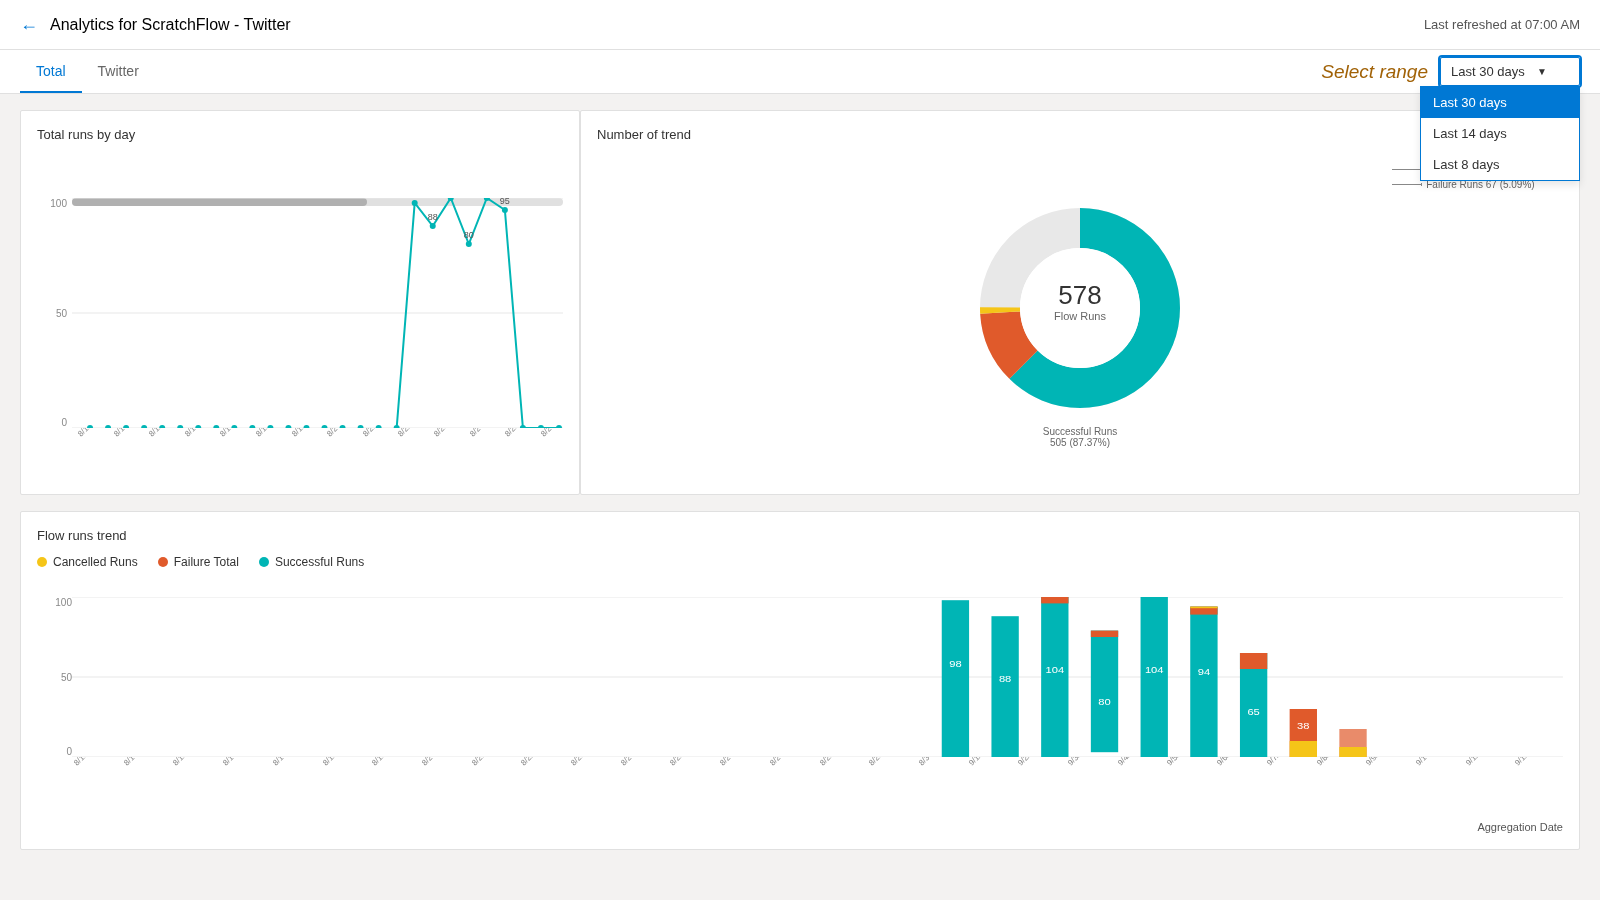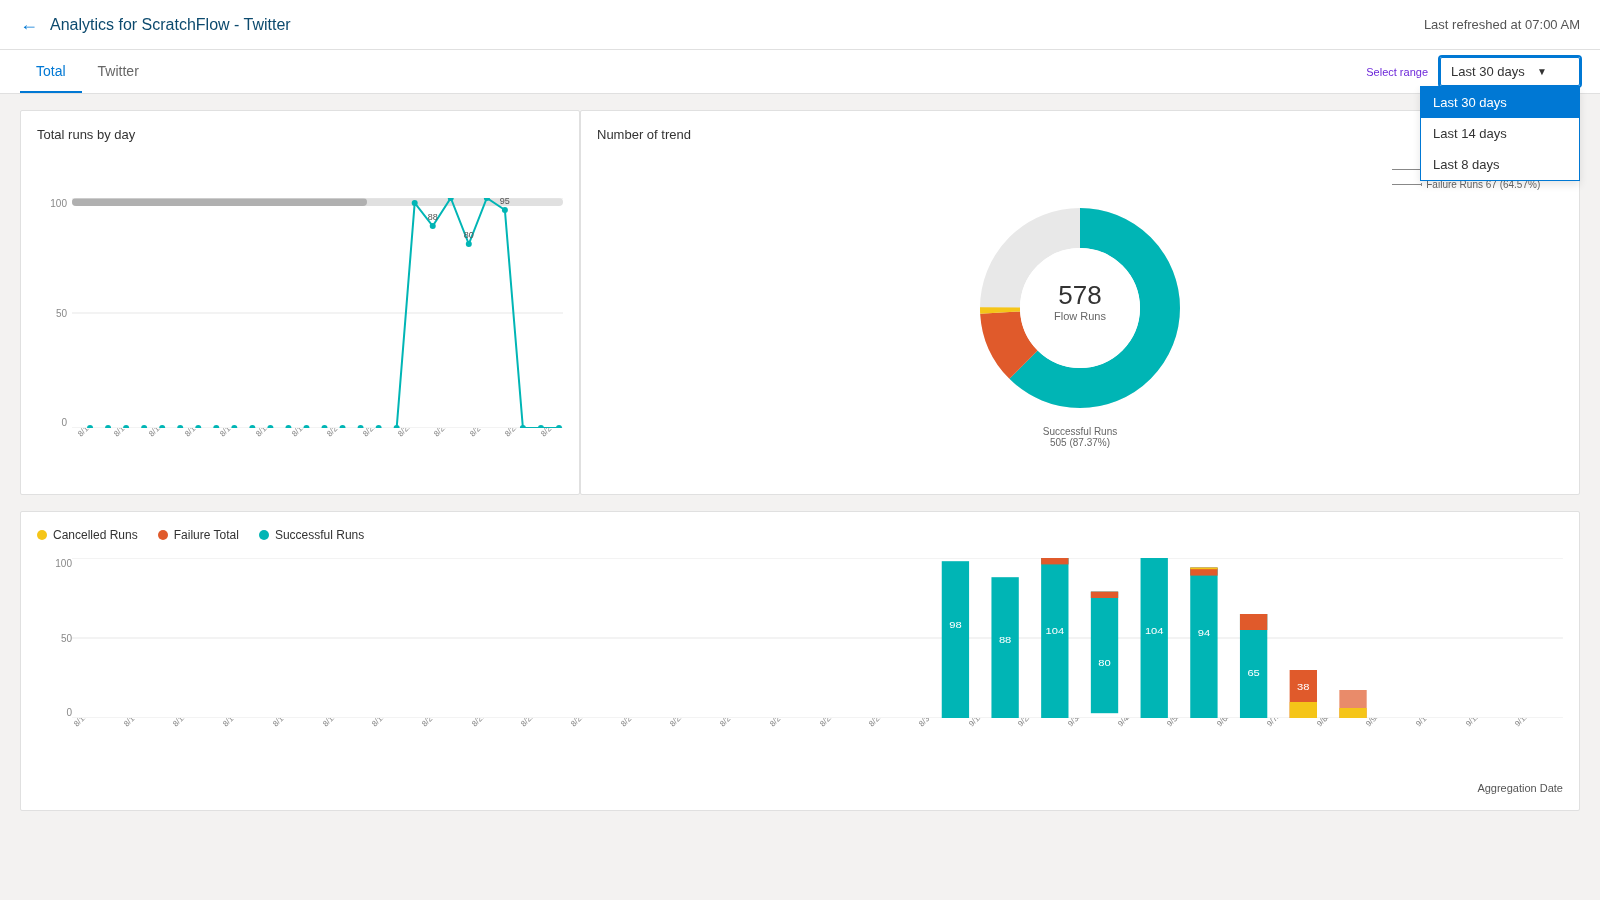--- a/index.html
+++ b/index.html
@@ -19,21 +19,21 @@
       align-items: center;
       gap: 12px;
     }
     .back-arrow {
       color: #0078d4;
       font-size: 18px;
       cursor: pointer;
     }
     .page-title {
       font-size: 16px;
-      color: #0c4a6e;
+      color: #000000;
       font-weight: 400;
     }
     .last-refreshed {
       font-size: 13px;
       color: #555;
     }
 
     .tabs-bar {
       background: #fff;
       padding: 0 20px;
@@ -62,22 +62,23 @@
       font-weight: 500;
     }
 
     .select-range-container {
       display: flex;
       align-items: center;
       gap: 12px;
       position: relative;
     }
     .select-range-label {
-      font-size: 11px;
-      color: #6d28d9;
+      font-size: 19px;
+      color: #a16207;
+      font-style: italic;
     }
     .select-range-dropdown {
       border: 1px solid #0078d4;
       border-radius: 2px;
       padding: 6px 32px 6px 10px;
       font-size: 13px;
       cursor: pointer;
       background: #fff;
       min-width: 140px;
       position: relative;
@@ -223,21 +224,21 @@
       font-size: 10px;
       color: #666;
       margin-top: 8px;
       text-align: center;
     }
 
     
     .trend-legend {
       display: flex;
       gap: 20px;
-      margin-bottom: 16px;
+      margin-bottom: 28px;
     }
     .trend-legend-item {
       display: flex;
       align-items: center;
       gap: 6px;
       font-size: 12px;
     }
     .legend-dot {
       width: 10px;
       height: 10px;
@@ -405,21 +406,21 @@
           <div class="legend-item">
             <div style="width:30px;height:1px;background:#888;position:relative;">
                 <div style="position:absolute;right:0;top:-1px;width:1px;height:3px;background:#888;"></div>
               </div>
             <span>Cancelled Runs 6 (1.04%)</span>
           </div>
           <div class="legend-item">
             <div style="width:30px;height:1px;background:#888;position:relative;">
                 <div style="position:absolute;right:0;top:-1px;width:1px;height:3px;background:#888;"></div>
               </div>
-            <span>Failure Runs 67 (64.57%)</span>
+            <span>Failure Runs 67 (5.09%)</span>
           </div>
         </div>
 
         <div class="donut-container">
           <svg width="220" height="220" viewBox="0 0 220 220">
 
             <circle cx="110" cy="110" r="80" fill="none" stroke="#e8e8e8" stroke-width="40"></circle>
 
             <circle cx="110" cy="110" r="80" fill="none" stroke="#00b5b5" stroke-width="40" stroke-dasharray="439.15 502.65" stroke-dashoffset="125.66" transform="rotate(-90 110 110)"></circle>
 
@@ -434,20 +435,21 @@
           </svg>
         </div>
         <div class="donut-bottom-label">
           Successful Runs<br>505 (87.37%)
         </div>
       </div>
     </div>
   </div>
 
   <div class="chart-card trend-chart">
+    <div class="chart-title">Flow runs trend</div>
     <div class="trend-legend">
       <div class="trend-legend-item">
         <div class="legend-dot" style="background:#f5c518;"></div>
         <span>Cancelled Runs</span>
       </div>
       <div class="trend-legend-item">
         <div class="legend-dot" style="background:#e05a2b;"></div>
         <span>Failure Total</span>
       </div>
       <div class="trend-legend-item">

